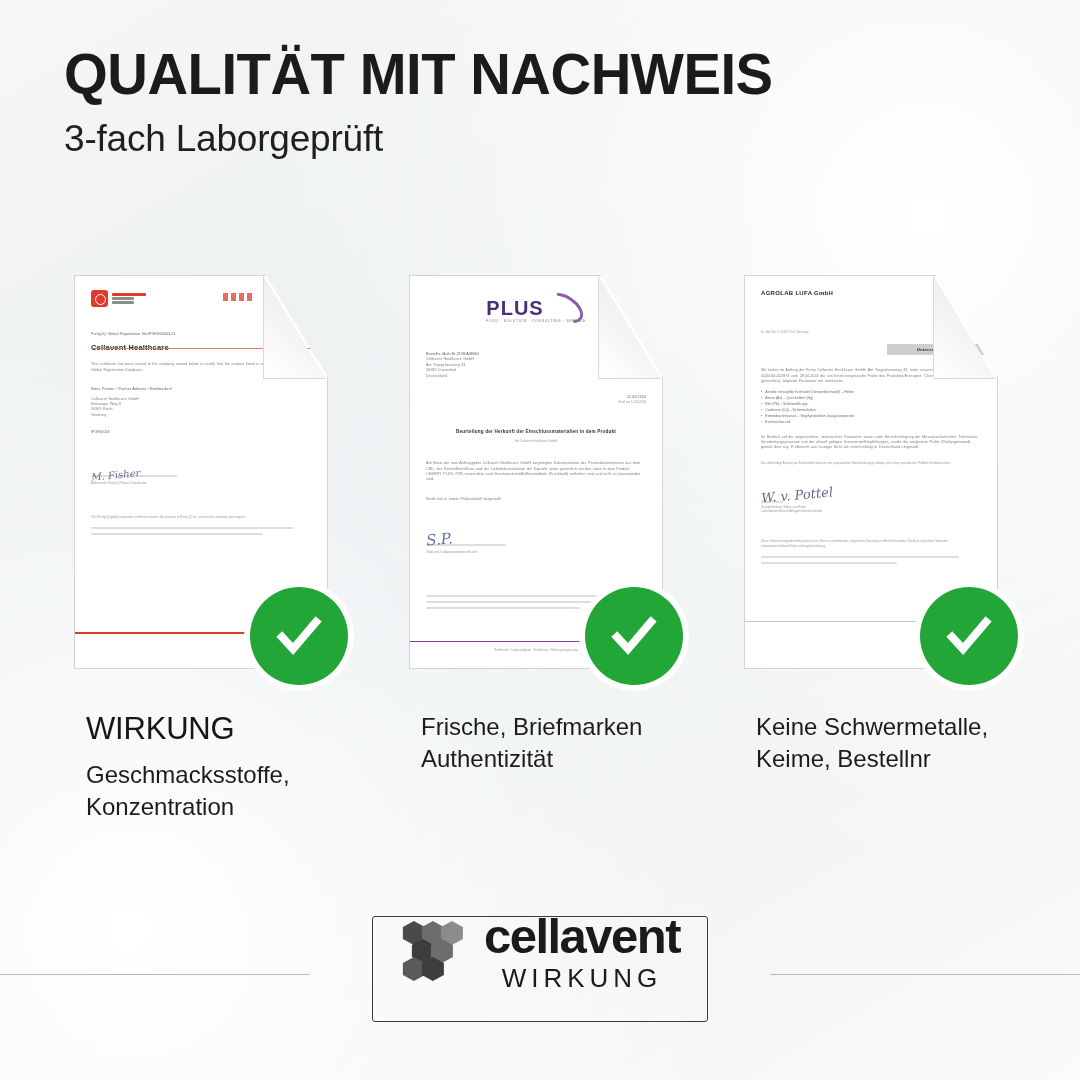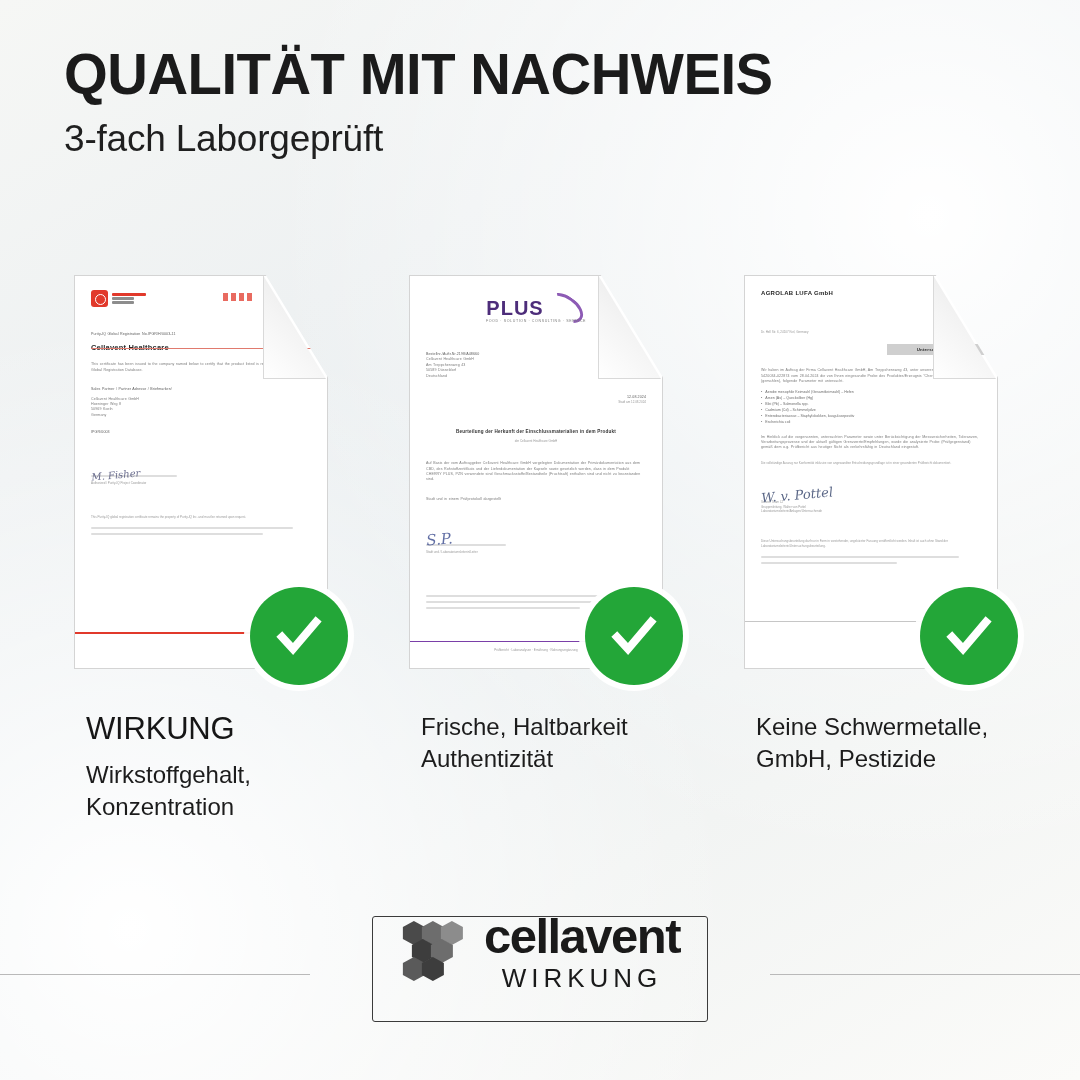--- a/index.html
+++ b/index.html
@@ -454,21 +454,21 @@
         </div>
         <div class="fold"></div>
         <div class="check">
           <svg width="56" height="56" viewBox="0 0 56 56" aria-hidden="true">
             <path d="M11 29 L22 41 L45 14" fill="none" stroke="#ffffff" stroke-width="8" stroke-linecap="square" stroke-linejoin="miter"></path>
           </svg>
         </div>
       </div>
       <div class="caption">
         <h2 class="cap-title">WIRKUNG</h2>
-        <p class="cap-text">Wirkstoffgehalt,
+        <p class="cap-text">Geschmacksstoffe,
 Konzentration</p>
       </div>
     </div>
 
     <div class="column">
       <div class="cert-wrap">
         <div class="cert">
           <div class="cert-inner">
             <div class="c2-logo">
               <span class="c2-word">PLUS</span>
@@ -507,21 +507,21 @@
           </div>
         </div>
         <div class="fold"></div>
         <div class="check">
           <svg width="56" height="56" viewBox="0 0 56 56" aria-hidden="true">
             <path d="M11 29 L22 41 L45 14" fill="none" stroke="#ffffff" stroke-width="8" stroke-linecap="square" stroke-linejoin="miter"></path>
           </svg>
         </div>
       </div>
       <div class="caption">
-        <p class="cap-text">Frische, Haltbarkeit
+        <p class="cap-text">Frische, Briefmarken
 Authentizität</p>
       </div>
     </div>
 
     <div class="column">
       <div class="cert-wrap">
         <div class="cert">
           <div class="cert-inner">
             <div class="c3-head">AGROLAB LUFA GmbH</div>
             <div style="margin-top:40px"></div>
@@ -571,21 +571,21 @@
         </div>
         <div class="fold"></div>
         <div class="check">
           <svg width="56" height="56" viewBox="0 0 56 56" aria-hidden="true">
             <path d="M11 29 L22 41 L45 14" fill="none" stroke="#ffffff" stroke-width="8" stroke-linecap="square" stroke-linejoin="miter"></path>
           </svg>
         </div>
       </div>
       <div class="caption">
         <p class="cap-text">Keine Schwermetalle,
-GmbH, Pestizide</p>
+Keime, Bestellnr</p>
       </div>
     </div>
 
   </div>
 
   <div class="footer">
     <div class="rule-left"></div>
     <div class="rule-right"></div>
     <div class="brand-frame"></div>
     <div class="brand">

